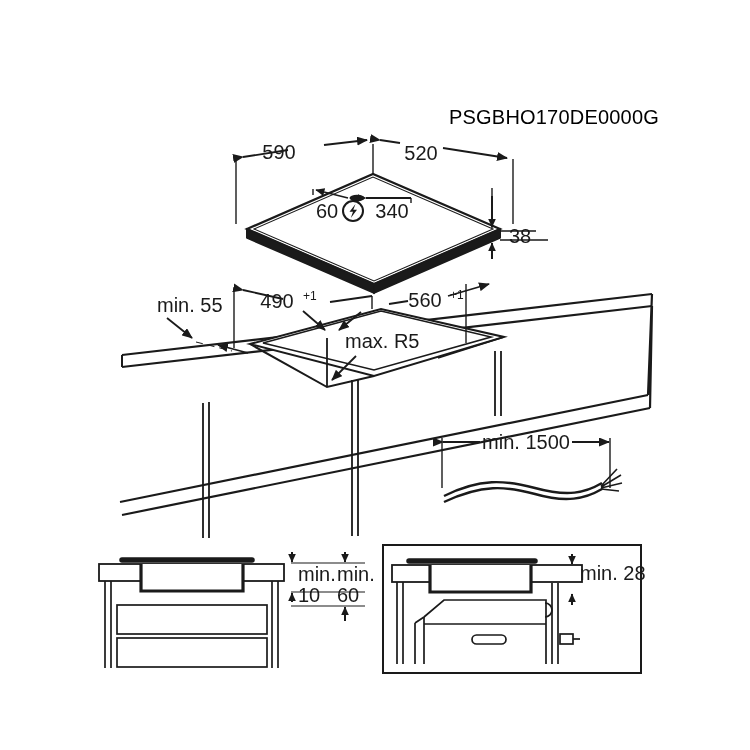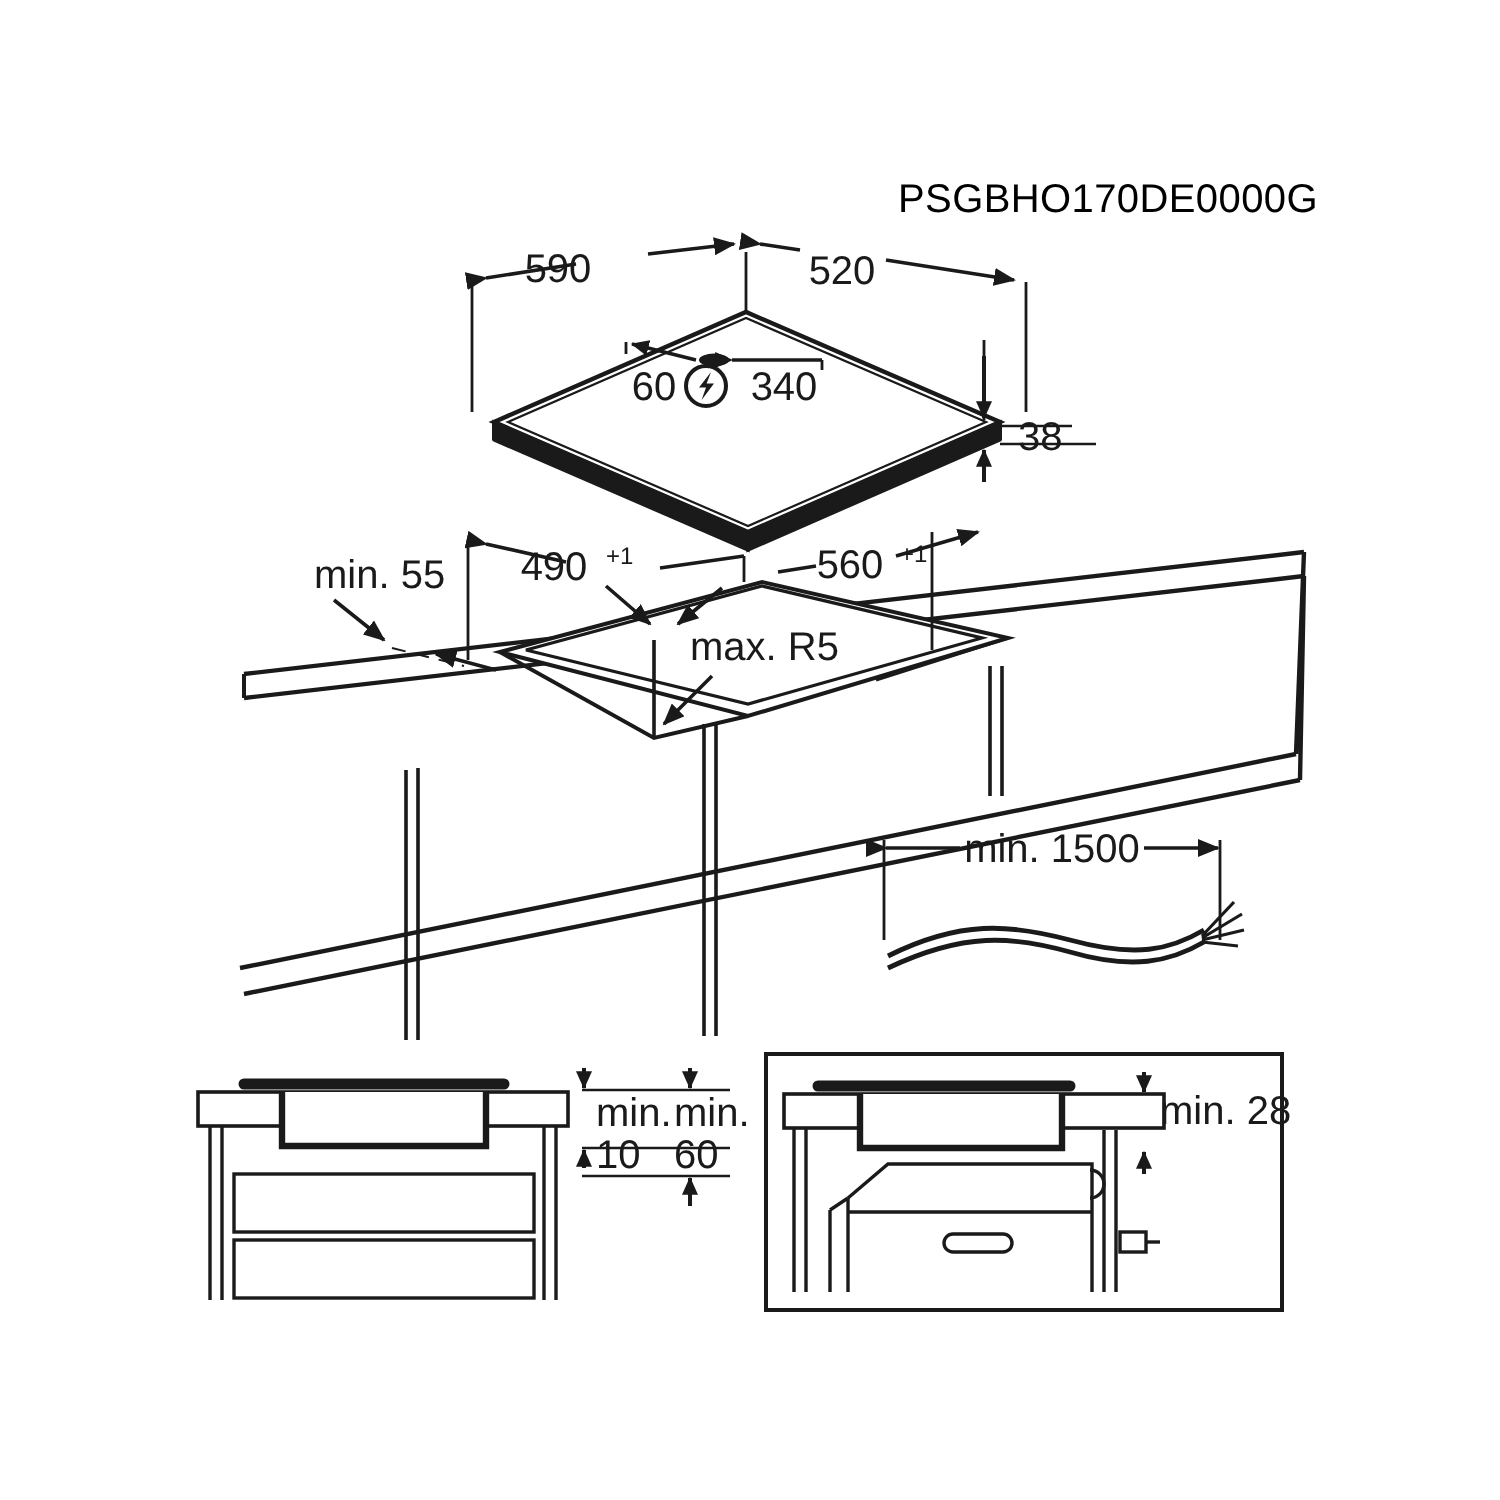--- a/index.html
+++ b/index.html
@@ -3,21 +3,21 @@
 <meta charset="utf-8">
 <style>
   html,body{margin:0;padding:0;background:#ffffff;}
   body{
     width:750px;height:750px;
     font-family:"Liberation Sans", sans-serif;
     color:#1a1a1a;
     position:relative;
     overflow:hidden;
   }
-  #sheet{position:absolute;left:0;top:0;width:750px;height:594px;}
+  #sheet{position:absolute;left:0;top:18px;width:750px;height:594px;}
   .lbl{
     font-family:"Liberation Sans", sans-serif;
     fill:#1a1a1a;
     font-size:20px;
   }
   .lbl-sup{font-size:12px;}
   .model{font-size:20px;letter-spacing:.2px;}
   svg text{user-select:none;}
 </style>
 </head>

